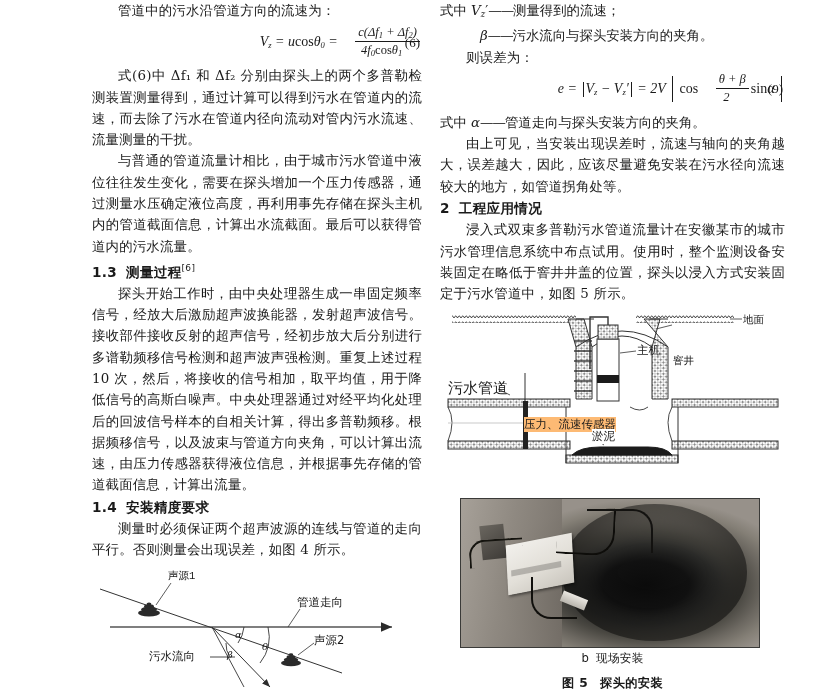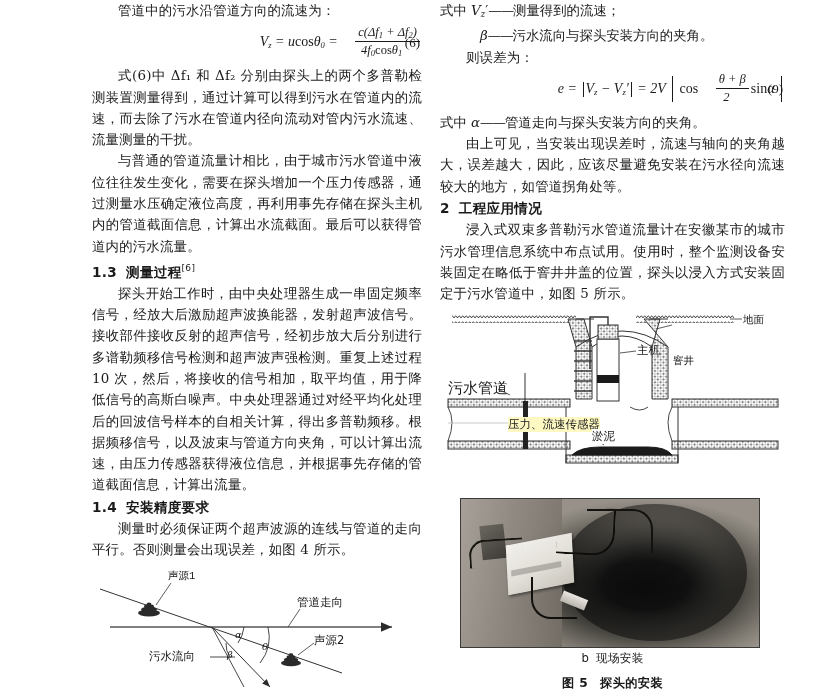--- a/index.html
+++ b/index.html
@@ -405,21 +405,21 @@
       </svg>
 
       <div style="position:absolute; left:303px; top:0px; font-size:10.5px; font-family:'DejaVu Sans','Liberation Sans',sans-serif;">地面</div>
 
       <div style="position:absolute; left:233px; top:5px; font-size:10.5px; font-family:'DejaVu Sans','Liberation Sans',sans-serif;margin-top:36px;">窨井</div>
 
       <div style="position:absolute; left:197px; top:30px; font-size:11.5px; font-family:'DejaVu Sans','Liberation Sans',sans-serif;">主机</div>
 
       <div style="position:absolute; left:8px; top:66px; font-size:15px; font-family:'DejaVu Sans','Liberation Sans',sans-serif;">污水管道</div>
 
-      <div style="position:absolute; left:68px; top:104px; font-size:11.5px; font-family:'DejaVu Sans','Liberation Sans',sans-serif; background:#fef9c3;">压力、流速传感器</div>
+      <div style="position:absolute; left:84px; top:104px; font-size:11.5px; font-family:'DejaVu Sans','Liberation Sans',sans-serif; background:#fdba74;">压力、流速传感器</div>
 
       <div style="position:absolute; left:152px; top:116px; font-size:11.5px; font-family:'DejaVu Sans','Liberation Sans',sans-serif; background:#fff;">淤泥</div>
     </div>
 
 
     <div class="fig5b-wrap">
       <div class="photo">
         <div class="grainwall"></div>
         <div class="rim"></div>
         <div class="plate"></div>

